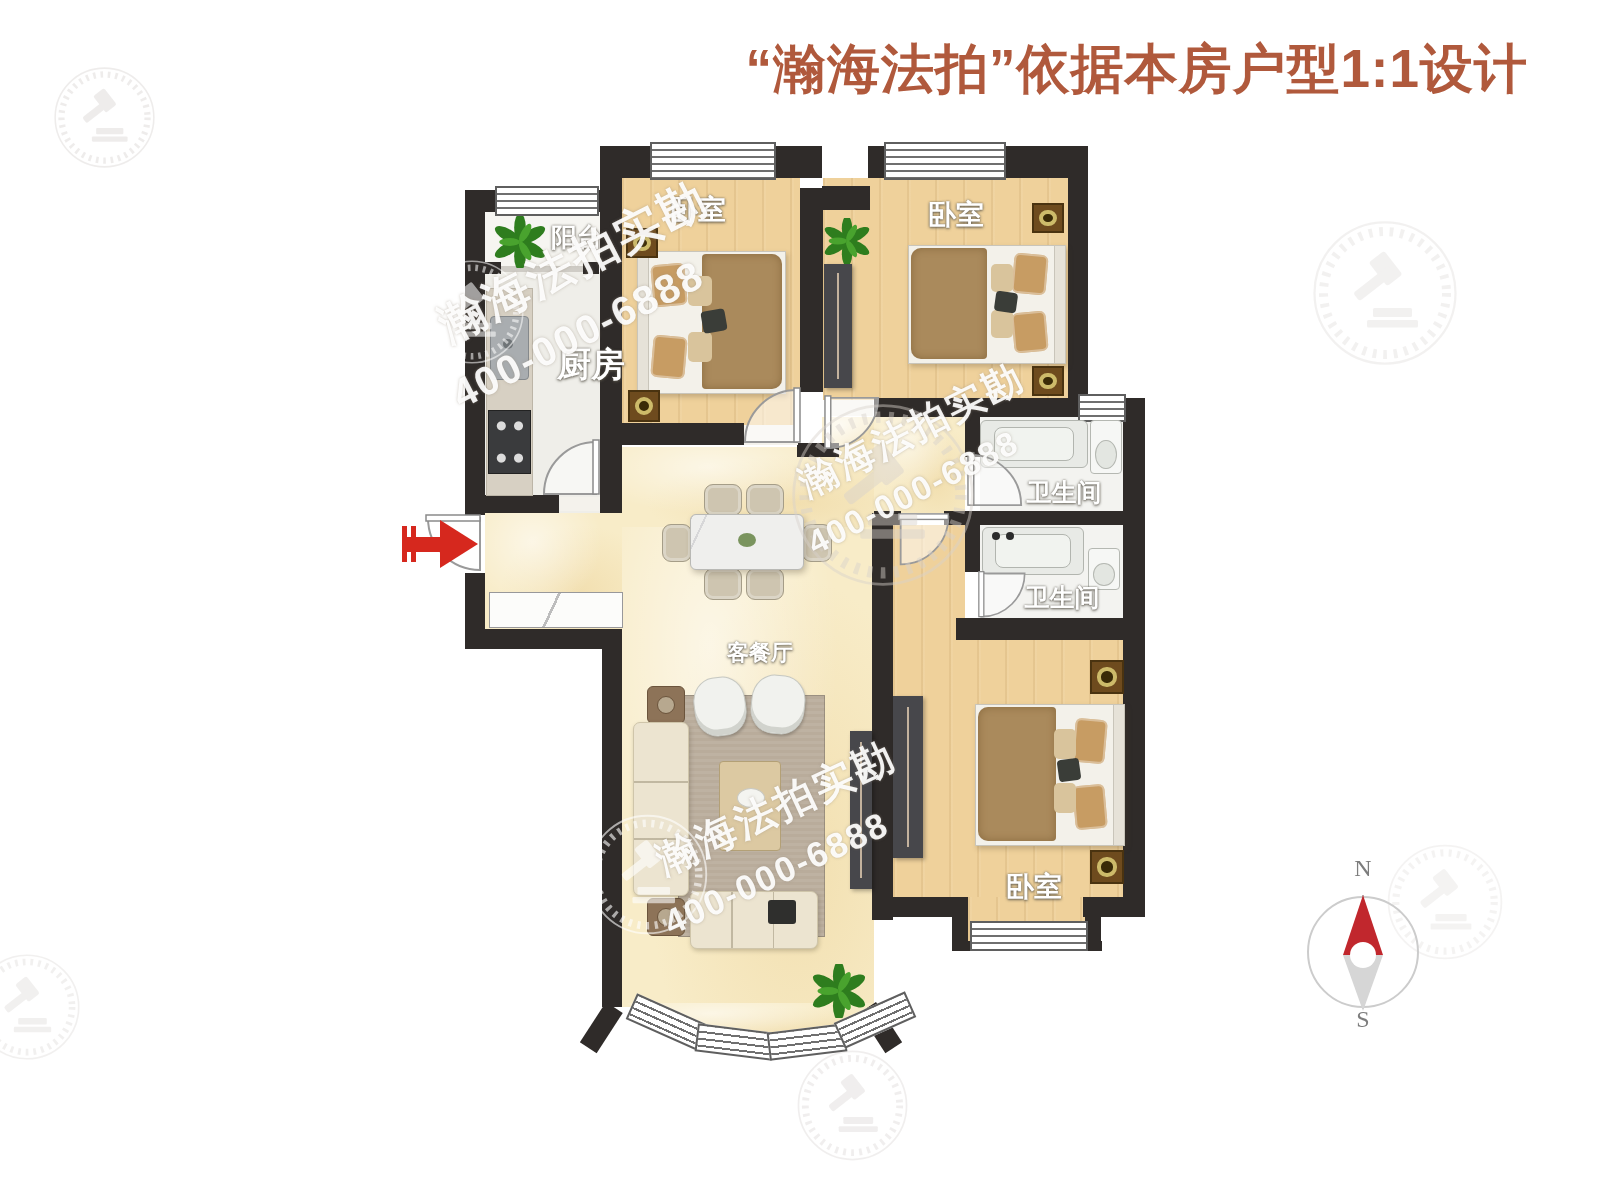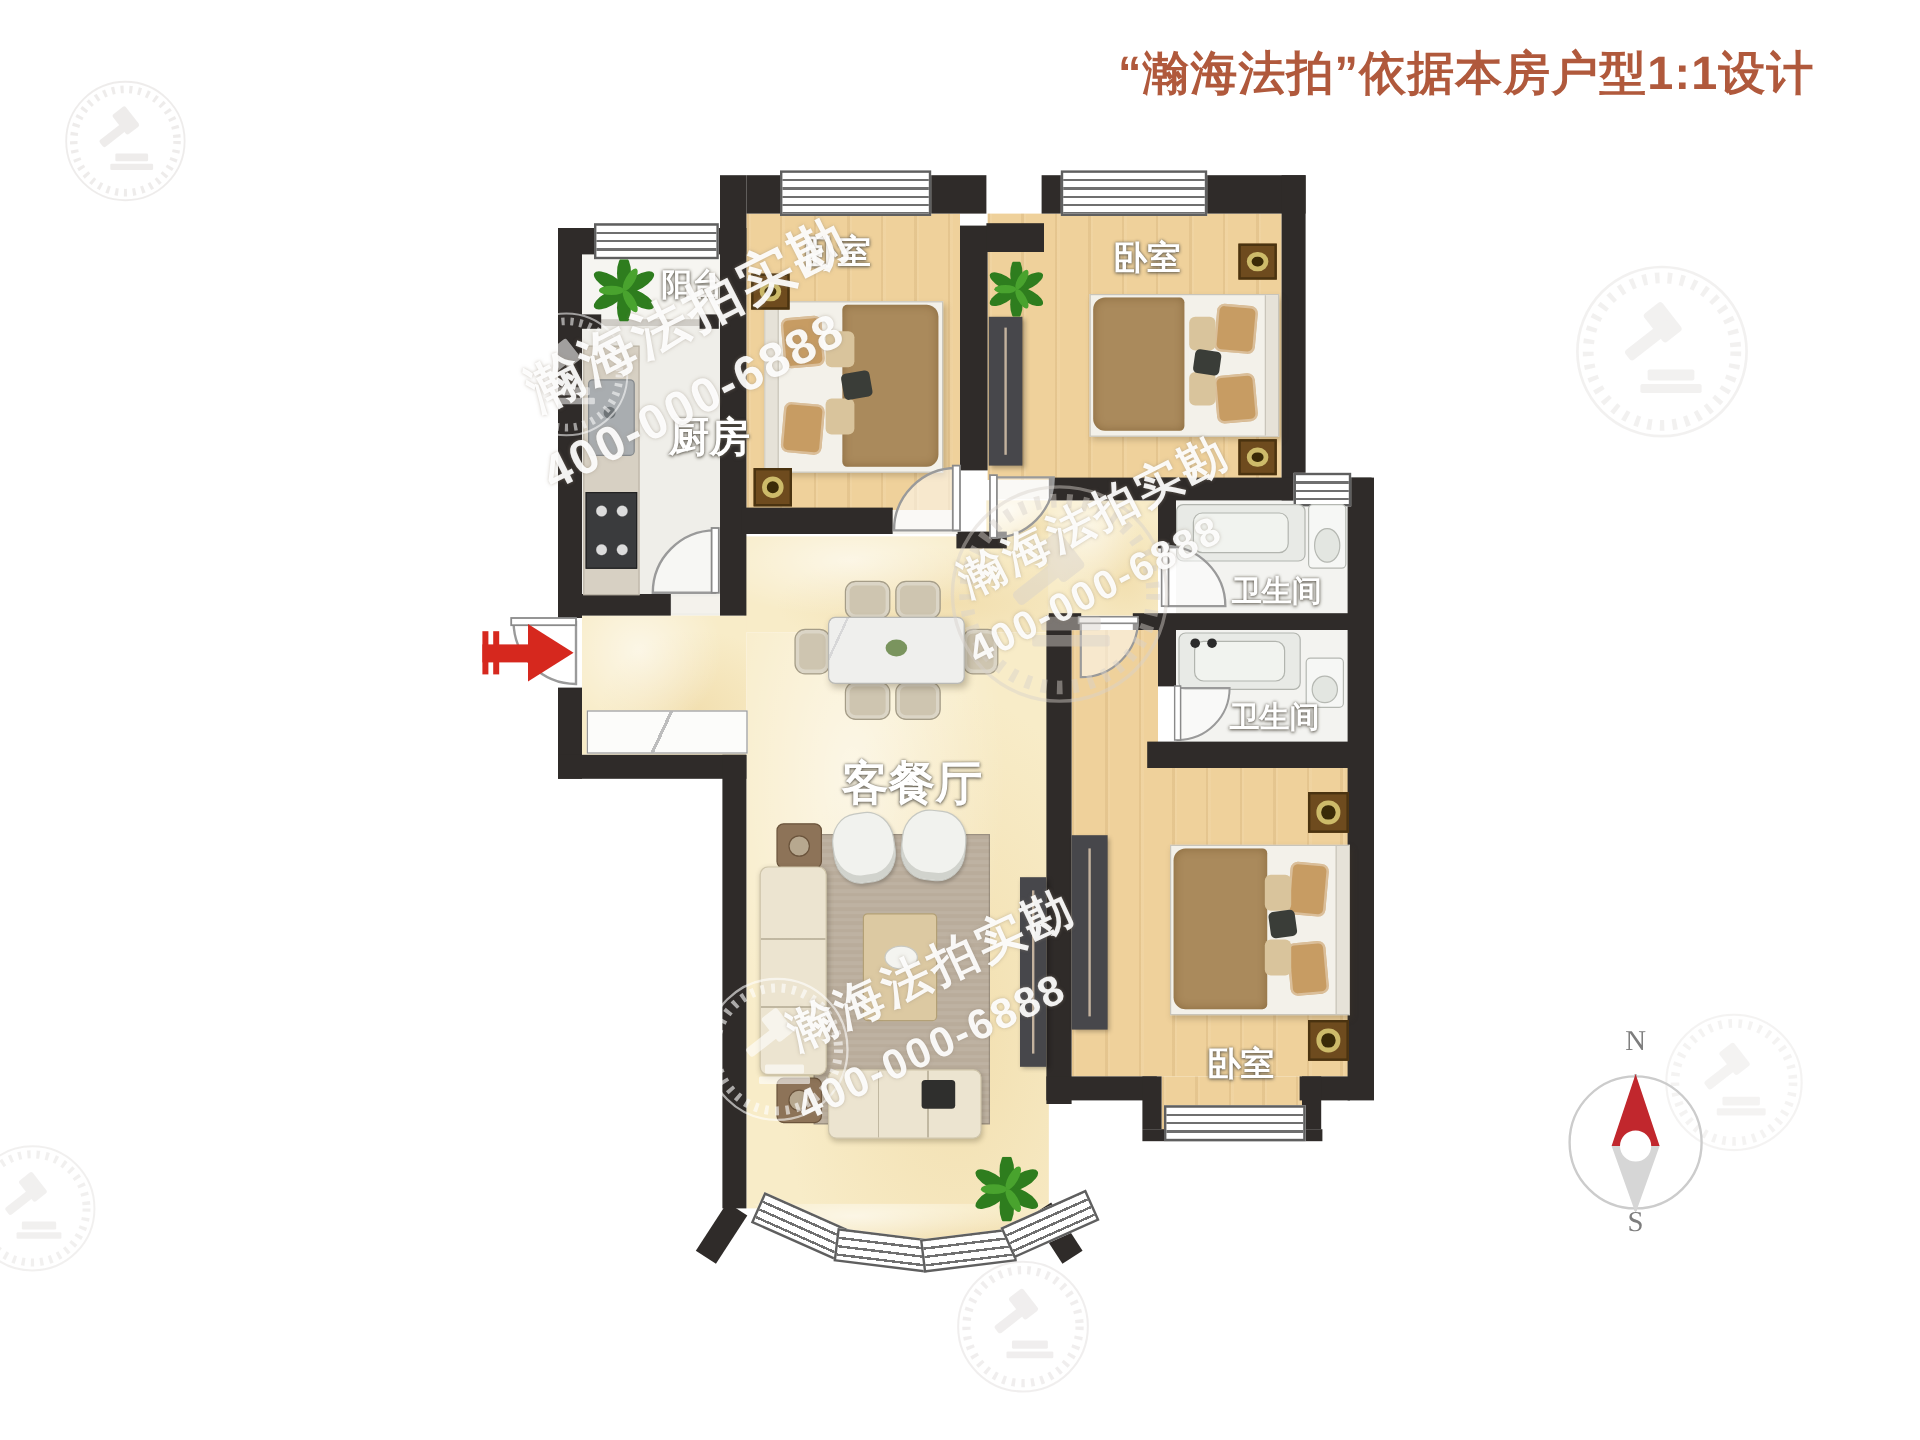--- a/index.html
+++ b/index.html
@@ -1,20 +1,20 @@
 <!DOCTYPE html>
 <html><head>
 <meta charset="utf-8">
 <style>
   html,body{margin:0;padding:0;background:#ffffff;}
   .stage{position:relative;width:1600px;height:1200px;background:#fff;overflow:hidden;
          font-family:"Liberation Sans",sans-serif;}
   .abs{position:absolute;}
   
-  .title{position:absolute;top:34px;right:88px;font-size:39px;font-weight:700;
+  .title{position:absolute;top:34px;right:72px;font-size:53px;font-weight:700;
          color:#b0593c;letter-spacing:1px;white-space:nowrap;}
   .lbl{position:absolute;transform:translate(-50%,-50%);color:#fff;font-weight:600;
        text-shadow:0 1px 3px rgba(90,85,75,.95),0 0 2px rgba(90,85,75,.7);white-space:nowrap;}
   
   .wall{position:absolute;background:#2f2b29;}
   .floor-wood{position:absolute;background-color:#efd19b;
       background-image:repeating-linear-gradient(90deg,rgba(140,95,35,.10) 0 2px,rgba(255,255,255,.06) 2px 4px,transparent 4px 28px);}
   .floor-hall{position:absolute;background-color:#f8ecc8;
       background-image:radial-gradient(ellipse at 35% 25%,rgba(255,255,255,.55),transparent 55%),
                        radial-gradient(ellipse at 70% 70%,rgba(233,204,140,.4),transparent 60%);}
@@ -291,21 +291,21 @@
   <div class="arrow-part" style="left:411px;top:526px;width:5px;height:36px"></div>
   <div class="arrow-part" style="left:402px;top:537px;width:42px;height:15px"></div>
   <div class="arrow-head" style="left:440px;top:520px"></div>
 
   <div class="lbl" style="left:577px;top:237px;font-size:26px">阳台</div>
   <div class="lbl" style="left:591px;top:365px;font-size:34px">厨房</div>
   <div class="lbl" style="left:698px;top:210px;font-size:28px">卧室</div>
   <div class="lbl" style="left:956px;top:215px;font-size:28px">卧室</div>
   <div class="lbl" style="left:1064px;top:492px;font-size:25px">卫生间</div>
   <div class="lbl" style="left:1062px;top:597px;font-size:25px">卫生间</div>
-  <div class="lbl" style="left:760px;top:653px;font-size:39px">客餐厅</div>
+  <div class="lbl" style="left:760px;top:653px;font-size:22px">客餐厅</div>
   <div class="lbl" style="left:1034px;top:887px;font-size:28px">卧室</div>
 
   <svg class="logo" style="left:52px;top:65px;width:105px;height:105px;color:#9a8f8a;opacity:.16">
       <use href="#sym-logo"></use>
     </svg>
   <svg class="logo" style="left:418px;top:258px;width:108px;height:108px;color:#ffffff;opacity:.55">
       <use href="#sym-logo"></use>
     </svg>
   <svg class="logo" style="left:788px;top:400px;width:190px;height:190px;color:#d8d2cc;opacity:.45">
       <use href="#sym-logo"></use>

